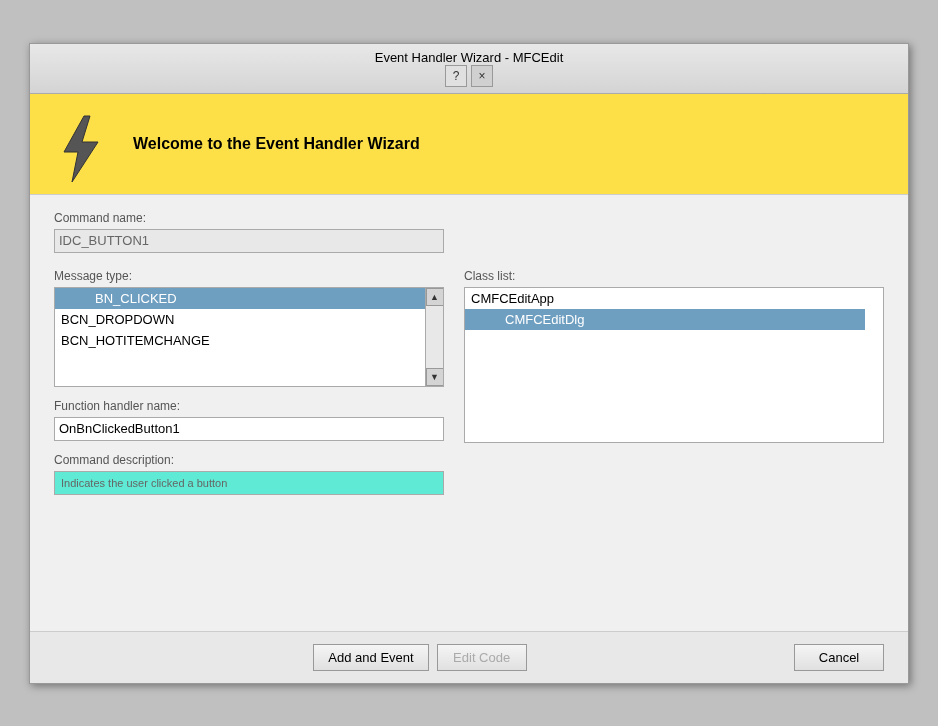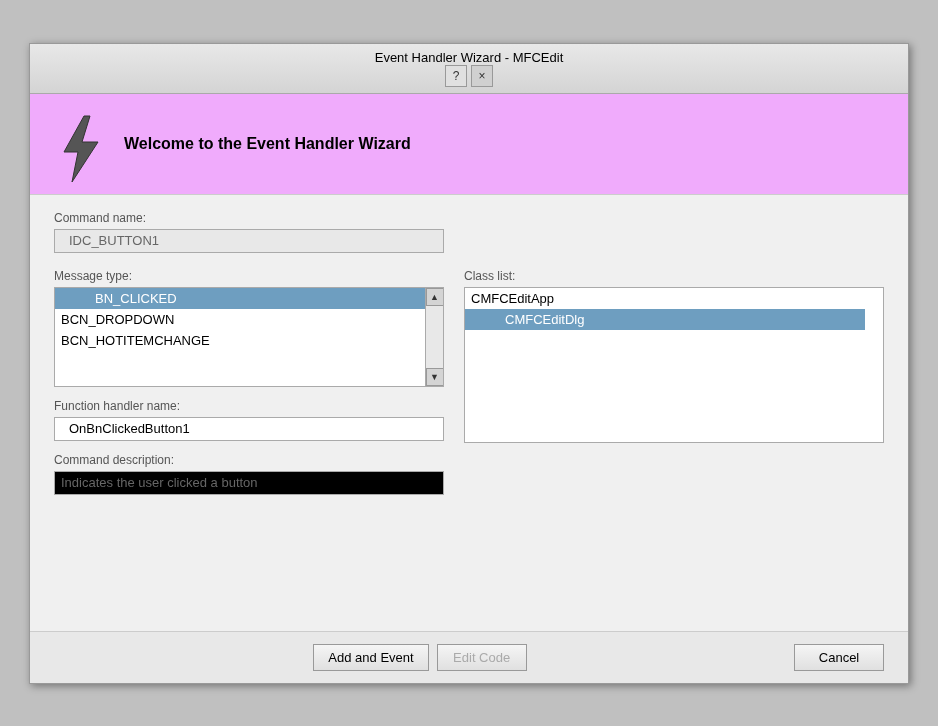--- a/index.html
+++ b/index.html
@@ -60,26 +60,26 @@
       font-size: 12px;
       color: #333;
     }
 
     .title-btn.close-btn {
       background: #d0d0d0;
     }
 
     
     .header-section {
-      background: #f0abfc;
+      background: #fde047;
       border-bottom: 1px solid #ccc;
       padding: 20px 24px;
       display: flex;
       align-items: center;
-      gap: 20px;
+      gap: 29px;
       min-height: 100px;
     }
 
     .lightning-icon {
       width: 50px;
       height: 60px;
       flex-shrink: 0;
     }
 
     .header-title {
@@ -95,21 +95,21 @@
     }
 
     .field-label {
       color: #555;
       margin-bottom: 4px;
       font-size: 12px;
     }
 
     .text-input {
       width: 390px;
-      padding: 4px 14px;
+      padding: 4px 4px;
       border: 1px solid #aaa;
       background: #e8e8e8;
       color: #666;
       font-size: 13px;
       margin-bottom: 12px;
       height: 24px;
     }
 
     .text-input.editable {
       background: #fff;
@@ -196,23 +196,23 @@
     }
 
     .function-handler-section {
       margin-top: 12px;
     }
 
     .handler-desc-input {
       width: 100%;
       padding: 4px 6px;
       border: 1px solid #aaa;
-      background: #000000;
+      background: #5eead4;
       color: #666;
-      font-size: 13px;
+      font-size: 11px;
       height: 24px;
     }
 
     
     .empty-space {
       height: 120px;
       background: #f0f0f0;
     }
 
     

